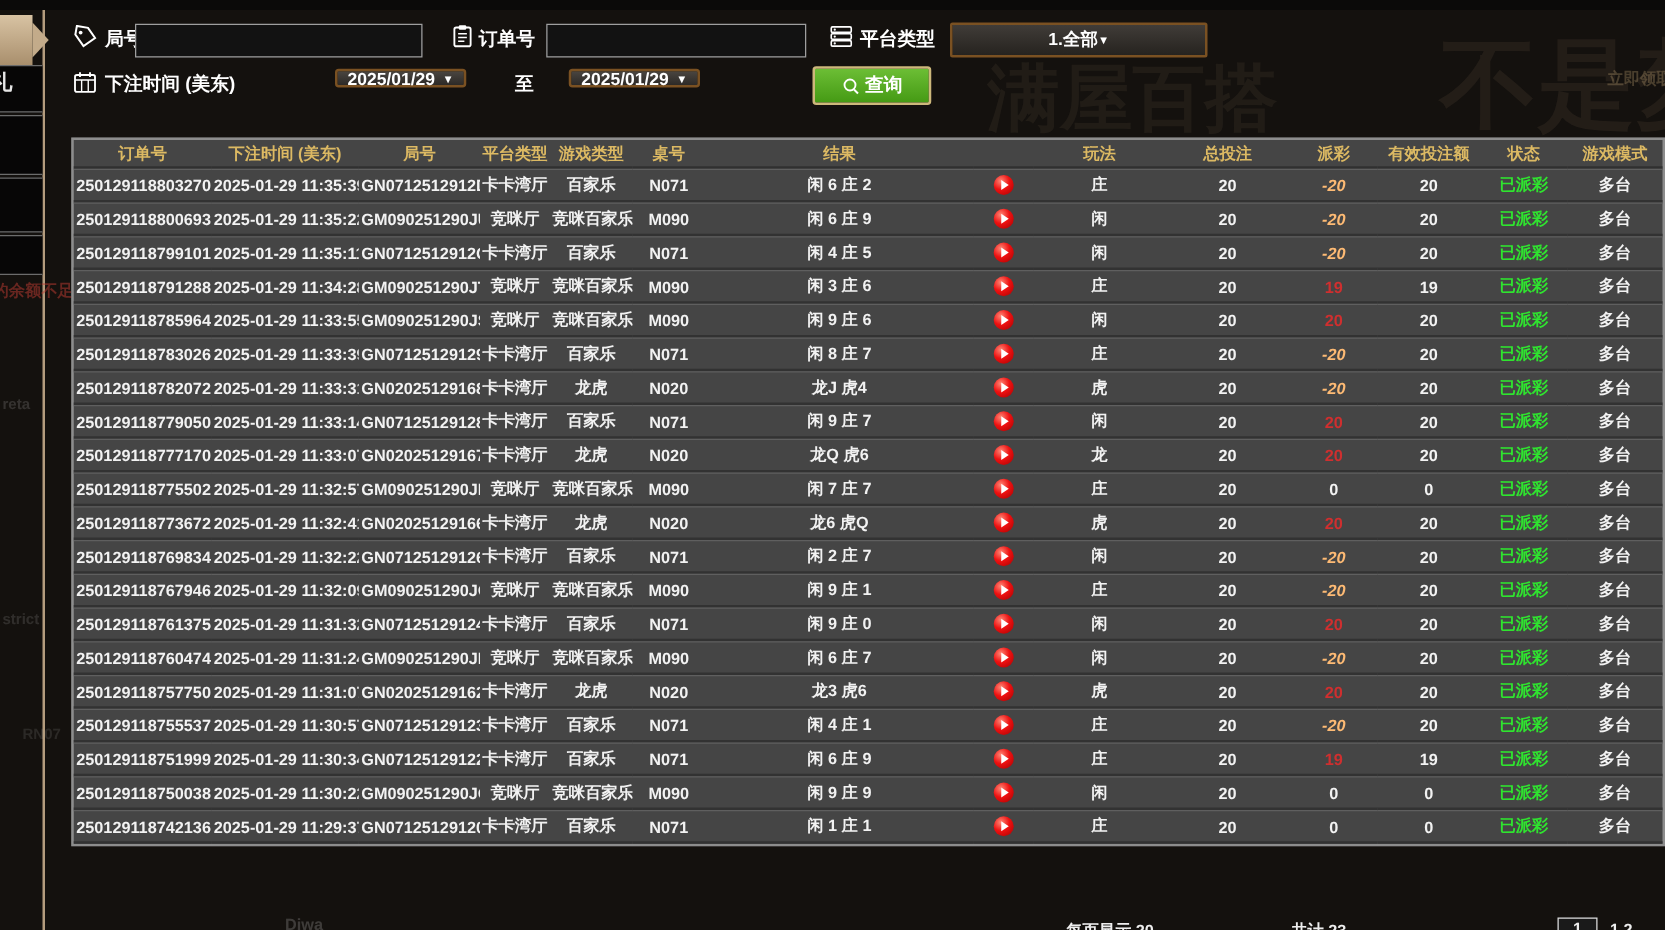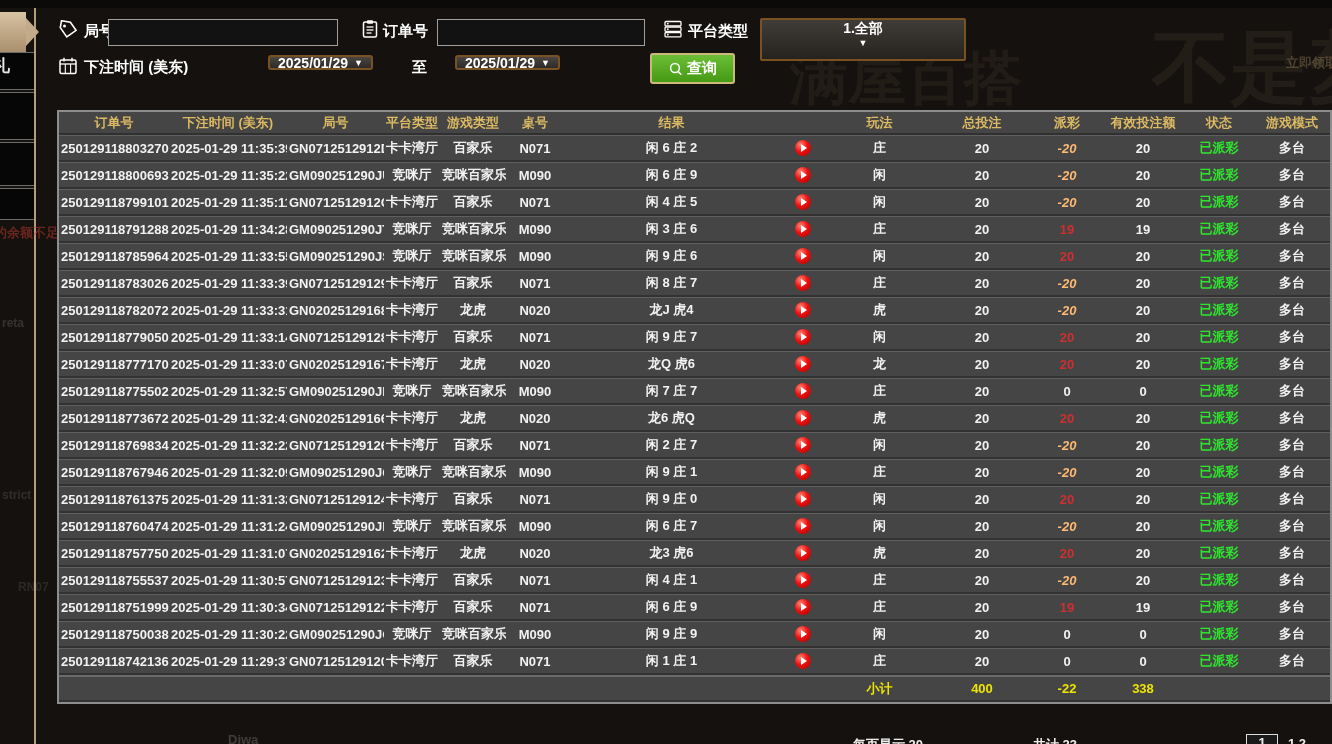--- a/index.html
+++ b/index.html
@@ -28,25 +28,25 @@
   
   .form-label{position:absolute;color:#ffffff;font-weight:700;font-size:15px;z-index:2;}
   .ficon{position:absolute;width:20px;height:20px;z-index:2;}
   .text-input{position:absolute;background:#121212;border:1px solid #9f9f9f;
     color:#fff;font-size:13px;padding:0 5px;z-index:2;box-sizing:border-box;height:27px;}
   .picker{position:absolute;height:15px;box-sizing:border-box;
     background:linear-gradient(#4a4540,#2d2a27);border:2px solid #7a5122;border-radius:3px;
     color:#fff;font-weight:700;font-size:14px;display:flex;align-items:center;justify-content:center;
     gap:6px;cursor:pointer;z-index:2;}
   .arrow-down{font-size:9px;color:#fff;}
-  .dropdown{position:absolute;height:43px;box-sizing:border-box;
+  .dropdown{position:absolute;height:28px;box-sizing:border-box;
     background:linear-gradient(#403c38,#26231f);border:2px solid #7a5122;border-radius:2px;
     color:#fff;font-weight:700;font-size:14px;display:flex;align-items:center;
-    justify-content:flex-start;padding:0 10px;cursor:pointer;z-index:2;flex-direction:column;}
-  .query-btn{position:absolute;left:650px;top:53px;width:85px;height:31px;box-sizing:border-box;
+    justify-content:center;padding:0 10px;cursor:pointer;z-index:2;}
+  .query-btn{position:absolute;left:650px;top:53px;width:95px;height:31px;box-sizing:border-box;
     background:linear-gradient(#6cbe35,#459a14);border:2px solid #cdb87b;border-radius:3px;
     color:#fff;font-weight:700;font-size:15px;display:flex;align-items:center;justify-content:center;
     gap:3px;cursor:pointer;z-index:2;padding:0;}
   
   .table-wrap{position:absolute;left:57px;top:110px;width:1271px;z-index:2;}
   table{width:100%;border-collapse:separate;border-spacing:0;background:#454545;
     border:2px solid #8d8d8d;table-layout:fixed;}
   th{color:#dcb963;font-size:13px;font-weight:700;height:21px;padding:0;
     border-bottom:2px solid #303030;white-space:nowrap;overflow:hidden;}
   td{color:#f2f2f2;font-size:13px;font-weight:700;text-align:center;height:24px;padding:0 2px;
@@ -494,29 +494,20 @@
           <td>N071</td>
           <td>闲 1 庄 1</td>
           <td><span class="play-icon"><i></i></span></td>
           <td>庄</td>
           <td>20</td>
           <td class="">0</td>
           <td>0</td>
           <td class="c-status">已派彩</td>
           <td>多台</td>
         </tr>
-        <tr class="row-summary">
-          <td colspan="8"></td>
-          <td class="c-yellow">小计</td>
-          <td class="c-yellow">400</td>
-          <td class="c-yellow">-22</td>
-          <td class="c-yellow">338</td>
-          <td></td>
-          <td></td>
-        </tr>
       </tbody>
   </table>
 </div>
 
 <div class="bottom-bar">
   <span class="bb" style="left:853px;">每页显示 20</span>
   <span class="bb" style="left:1033px;">共计 23</span>
   <span class="page-box">1</span>
   <span class="bb" style="left:1288px;">1  2</span>
 </div>

